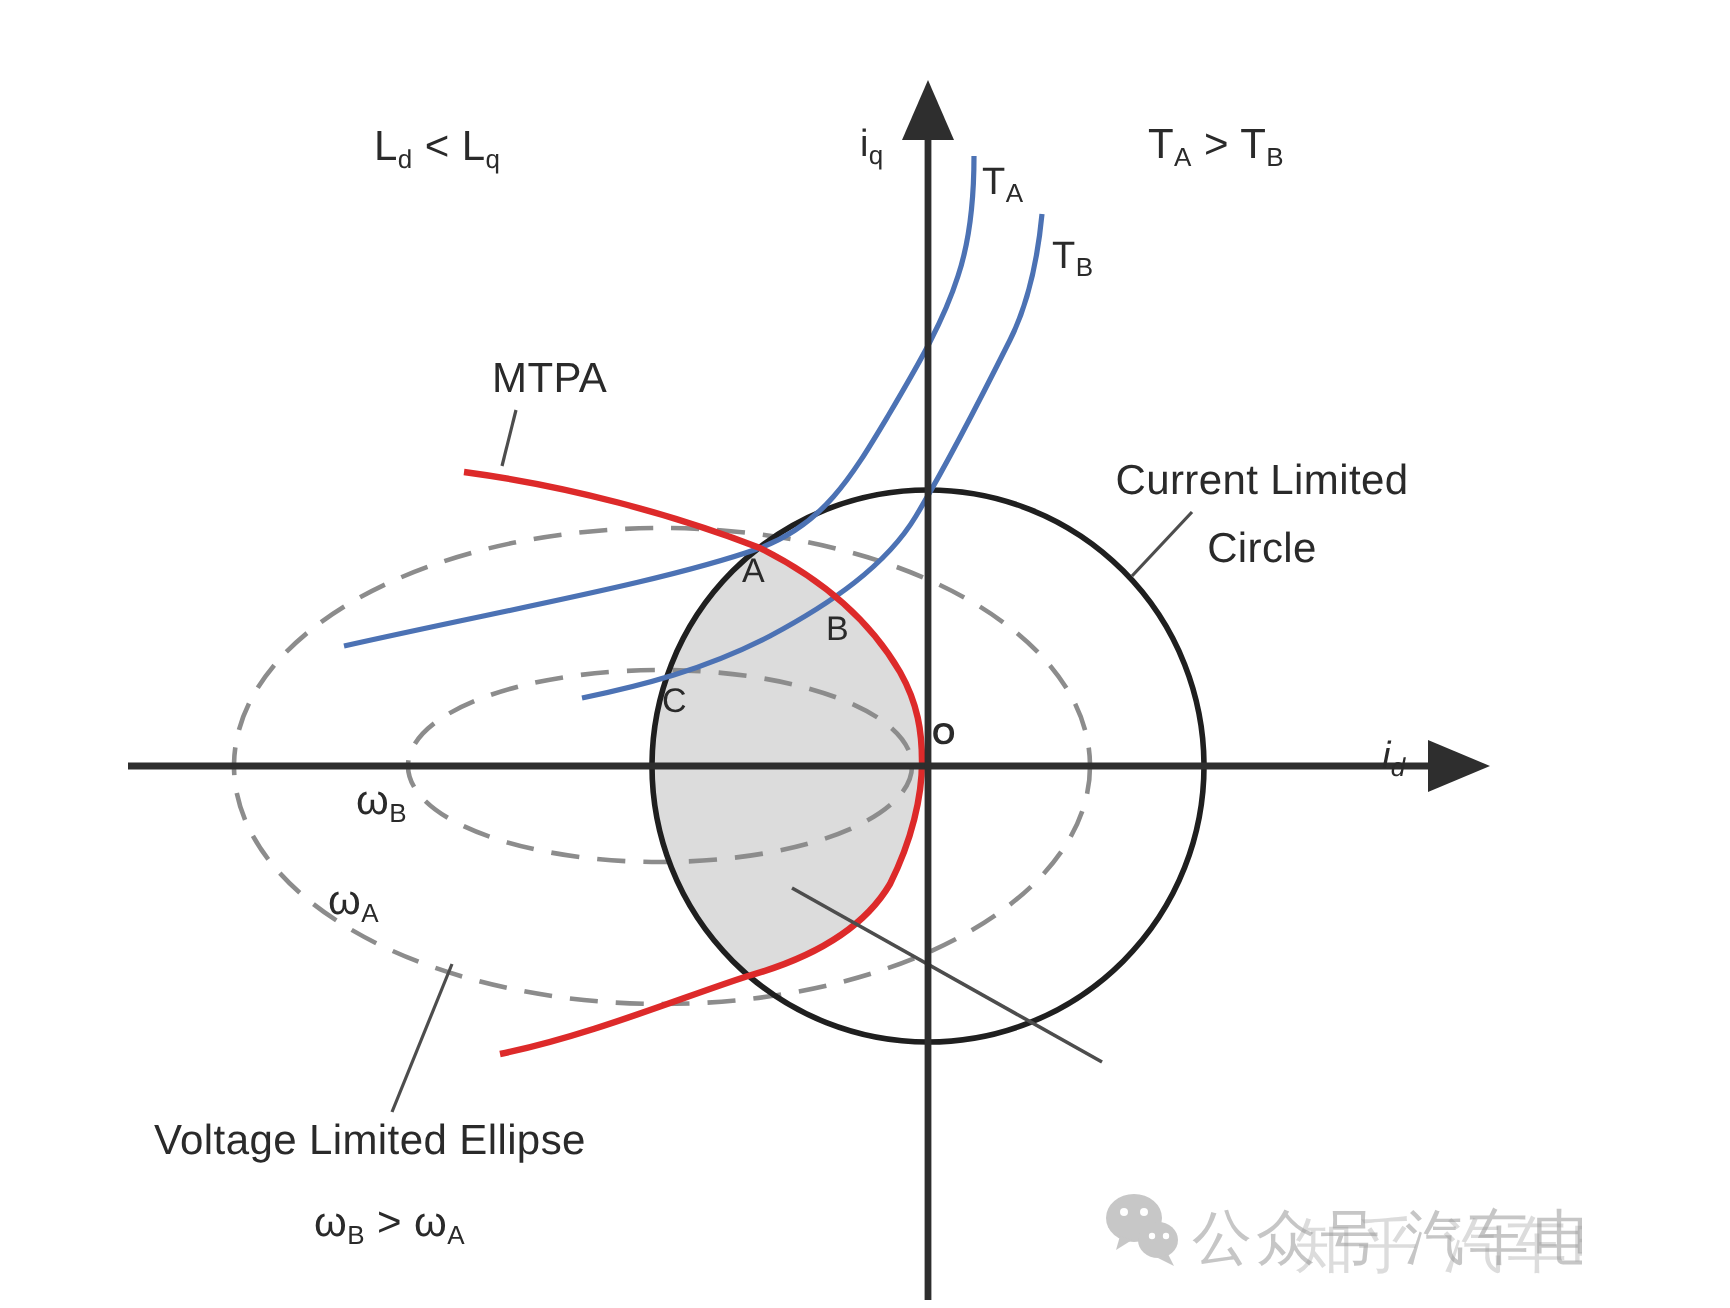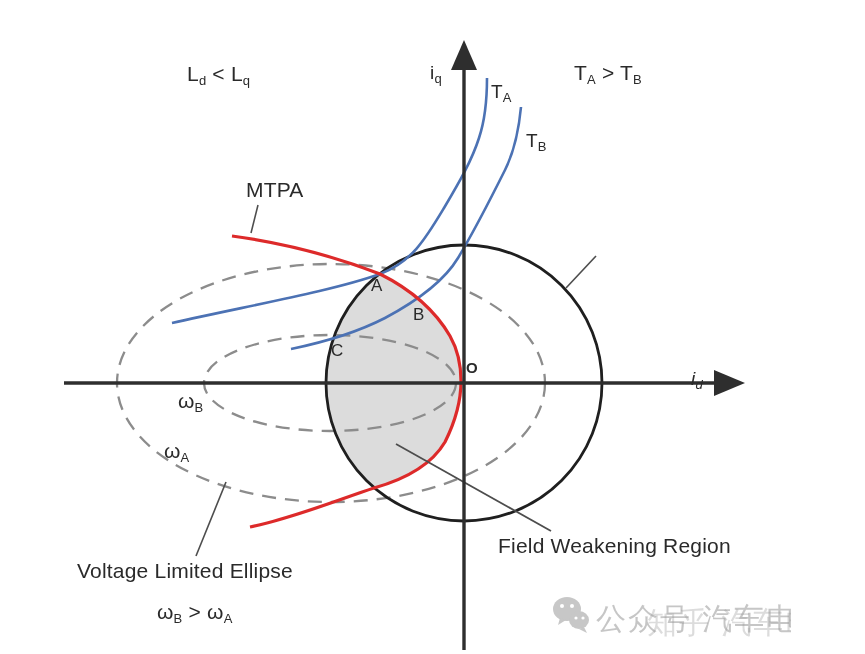--- a/index.html
+++ b/index.html
@@ -80,45 +80,46 @@
   <div class="lbl curve-lbl" style="left:430px;top:62px;">
     <span>i</span><sub>q</sub>
   </div>
   <div class="lbl curve-lbl" style="left:691px;top:368px;font-style:italic;">
     <span>i</span><sub>d</sub>
   </div>
 
   <div class="lbl curve-lbl" style="left:491px;top:63px;margin-top:18px;">
     <span>T</span><sub>A</sub>
   </div>
-  <div class="lbl curve-lbl" style="left:526px;top:118px;margin-top:12px;">
+  <div class="lbl curve-lbl" style="left:526px;top:118px;">
     <span>T</span><sub>B</sub>
   </div>
 
   <div class="lbl" style="left:246px;top:178px;">
     <span>MTPA</span>
   </div>
 
+  <div class="lbl two-line" style="left:548px;top:224px;width:166px;">
+    <div>Current Limited</div>
+    <div>Circle</div>
+  </div>
 
   <div class="lbl" style="left:178px;top:389px;">
     <span>ω</span><sub>B</sub>
   </div>
   <div class="lbl" style="left:116px;top:439px;margin-left:48px;">
     <span>ω</span><sub>A</sub>
   </div>
   <div class="lbl" style="left:77px;top:559px;">
     <span>Voltage Limited Ellipse</span>
   </div>
   <div class="lbl" style="left:157px;top:600px;">
     <span>ω</span><sub>B</sub><span> &gt; </span><span>ω</span><sub>A</sub>
   </div>
 
-  <div class="lbl" style="left:498px;top:534px;">
-    <span>Field Weakening Region</span>
-  </div>
 
   <div class="lbl pt" style="left:371px;top:276px;"><span>A</span></div>
   <div class="lbl pt" style="left:413px;top:305px;"><span>B</span></div>
   <div class="lbl pt" style="left:331px;top:341px;"><span>C</span></div>
   <div class="lbl pt-o" style="left:466px;top:359px;"><span>O</span></div>
 
   <svg class="wm-icon" style="left:550px;top:594px;" width="42" height="42" viewBox="0 0 42 42">
     <ellipse cx="17" cy="15" rx="14" ry="12" fill="#9a9a9a"></ellipse>
     <path d="M10,24 L8,31 L16,26 Z" fill="#9a9a9a"></path>
     <circle cx="12" cy="12" r="2" fill="#ffffff"></circle>

